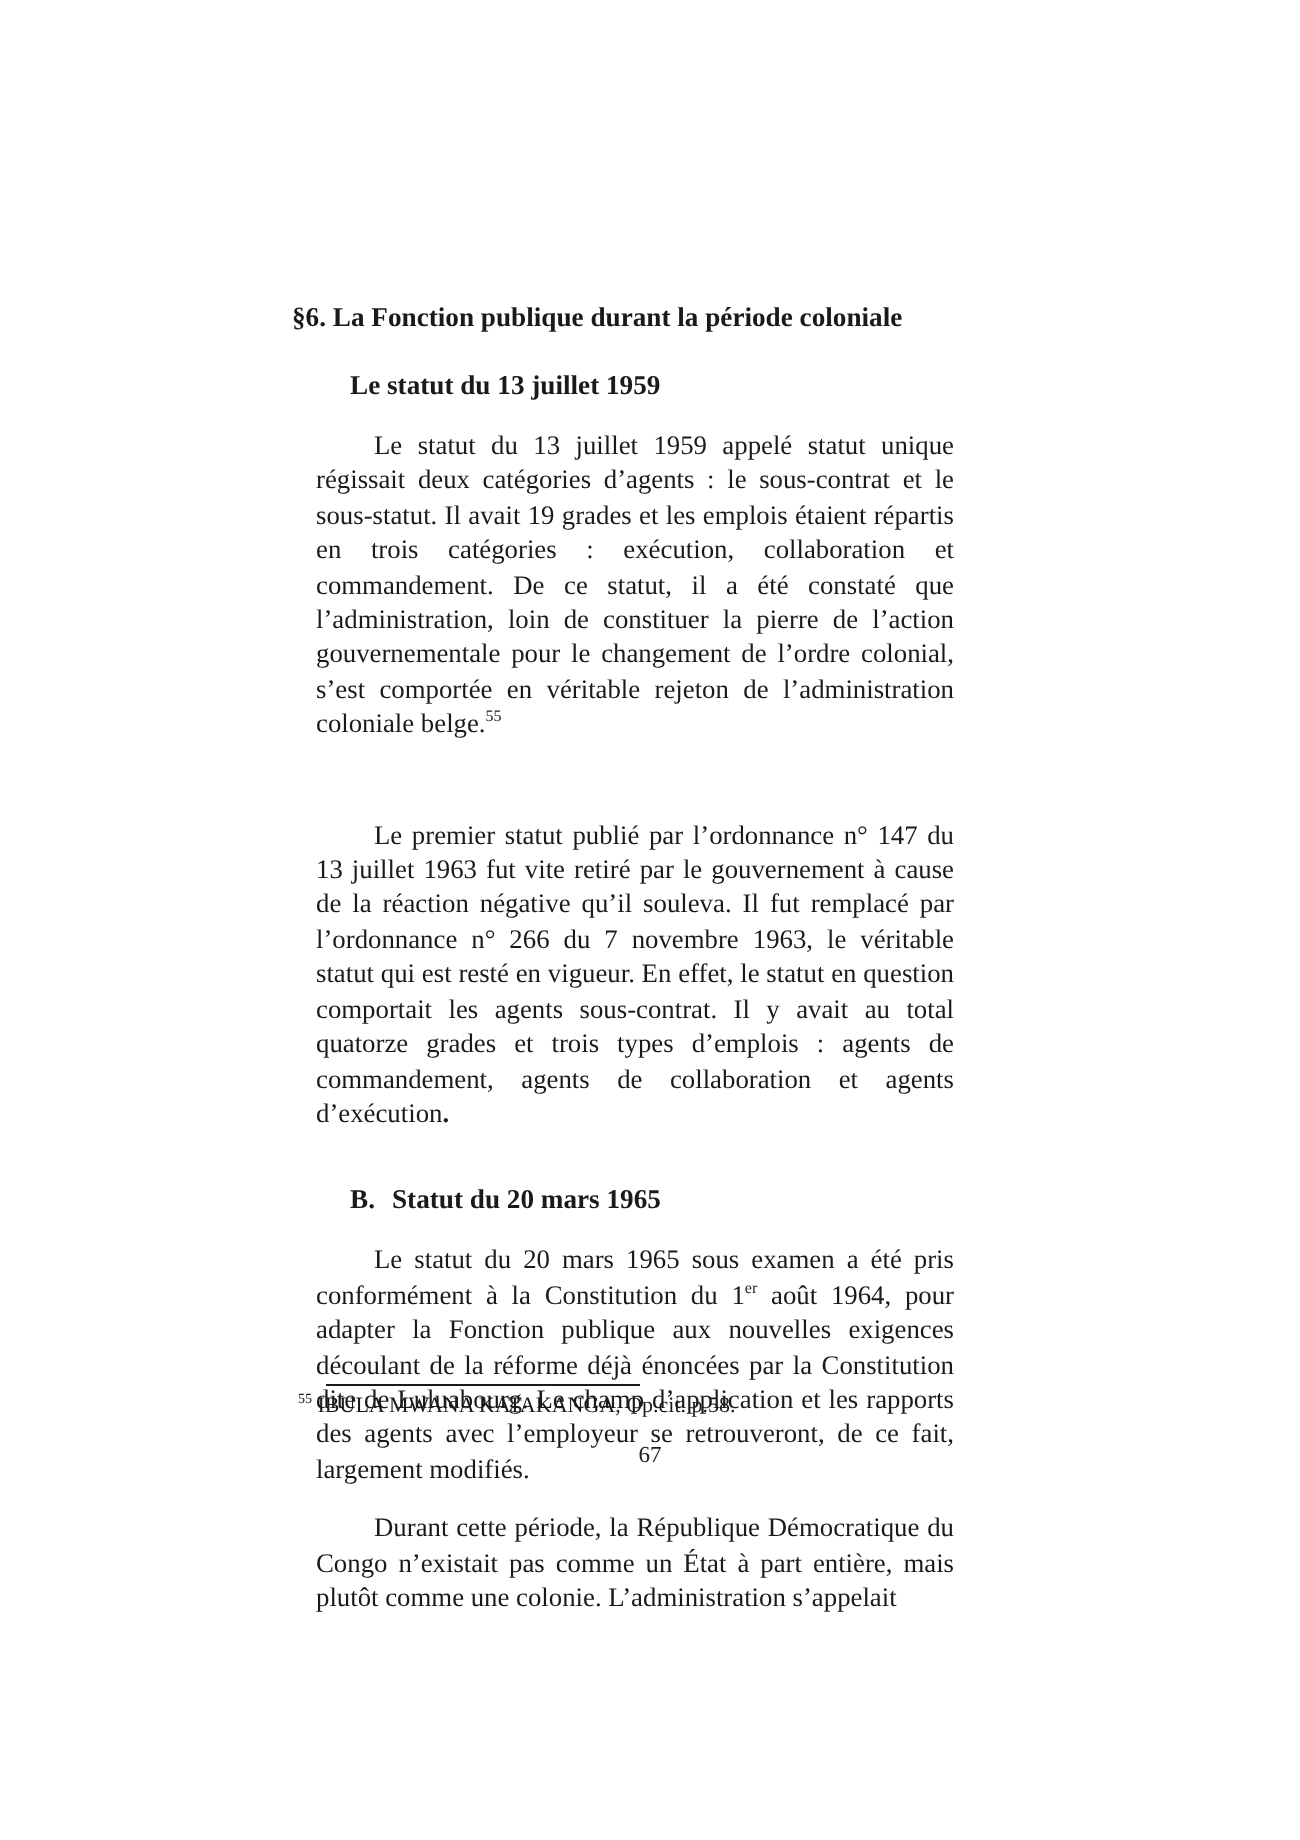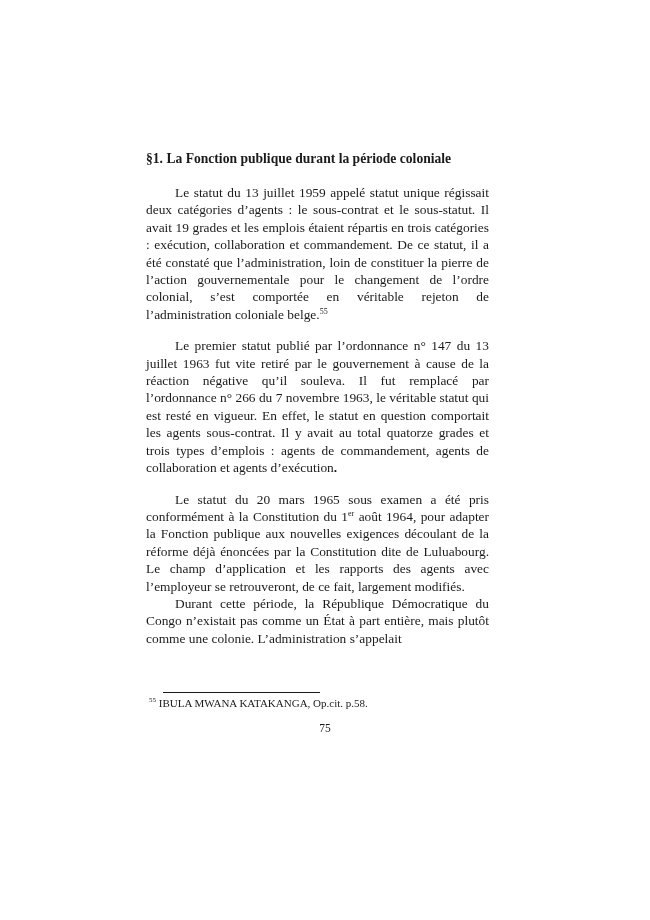--- a/index.html
+++ b/index.html
@@ -1,45 +1,51 @@
 <!DOCTYPE html>
 <html><head>
 <meta charset="utf-8">
 <style>
   html, body { margin:0; padding:0; background:#ffffff; }
   body { width:650px; height:920px; position:relative; overflow:hidden; }
   .page { position:absolute; left:146px; top:150px; width:343px; font-family:"Liberation Serif","DejaVu Serif",serif; color:#1a1a1a; }
   .section-title { font-weight:bold; font-size:13.6px; line-height:18px; margin:0; white-space:nowrap; }
   .sub-title { font-weight:bold; font-size:13.6px; line-height:18px; margin:0; padding-left:29px; }
   .sub-title .letter { display:inline-block; width:21px; }
-  p.body { font-size:13.4px; line-height:17.4px; margin:0; text-align:justify; text-indent:29px; hyphens:none; }
+  p.body { font-size:13.4px; line-height:17.4px; margin:12px; text-align:justify; text-indent:29px; hyphens:none; }
   .gap-lg { height:16px; }
   .gap-md { height:14px; }
   sup { font-size:8px; line-height:0; vertical-align:super; }
   .final-bold { font-weight:bold; }
   .footnote-rule { position:absolute; left:163px; top:692px; width:157px; height:1px; background:#1a1a1a; }
   .footnote { position:absolute; left:149px; top:697px; font-family:"Liberation Serif","DejaVu Serif",serif; font-size:11px; color:#1a1a1a; white-space:nowrap; }
   .footnote sup { font-size:7px; }
   .page-number { position:absolute; left:0; width:650px; top:722px; text-align:center; font-family:"Liberation Serif","DejaVu Serif",serif; font-size:11.5px; color:#1a1a1a; }
 </style>
 </head>
 <body>
 
 <div class="page">
-  <h2 class="section-title">§1. La Fonction publique durant la période coloniale</h2>
+  <h2 class="section-title">§6. La Fonction publique durant la période coloniale</h2>
   <div class="gap-lg"></div>
 
+  <h3 class="sub-title">
+    <span>Le statut du 13 juillet 1959</span>
+  </h3>
   <p class="body"><span>Le statut du 13 juillet 1959 appelé statut unique régissait deux catégories d’agents : le sous-contrat et le sous-statut. Il avait 19 grades et les emplois étaient répartis en trois catégories : exécution, collaboration et commandement. De ce statut, il a été constaté que l’administration, loin de constituer la pierre de l’action gouvernementale pour le changement de l’ordre colonial, s’est comportée en véritable rejeton de l’administration coloniale belge.</span><sup>55</sup></p>
 
   <div class="gap-md"></div>
 
   <p class="body"><span>Le premier statut publié par l’ordonnance n° 147 du 13 juillet 1963 fut vite retiré par le gouvernement à cause de la réaction négative qu’il souleva.  Il fut remplacé par l’ordonnance n° 266 du 7 novembre 1963, le véritable statut qui est resté en vigueur. En effet, le statut en question comportait les agents sous-contrat. Il y avait au total quatorze grades et trois types d’emplois : agents de commandement, agents de collaboration et agents d’exécution</span><span class="final-bold">.</span></p>
 
   <div class="gap-md"></div>
 
+  <h3 class="sub-title">
+    <span class="letter">B.</span><span>Statut du 20 mars 1965</span>
+  </h3>
   <p class="body"><span>Le statut du 20 mars 1965 sous examen a été pris conformément à la Constitution du 1</span><sup>er</sup><span> août 1964, pour adapter la Fonction publique aux nouvelles exigences découlant de la réforme déjà énoncées par la Constitution dite de Luluabourg. Le champ d’application et les rapports des agents avec l’employeur se retrouveront, de ce fait, largement modifiés.</span></p>
   <p class="body">Durant cette période, la République Démocratique du Congo n’existait pas comme un État à part entière, mais plutôt comme une colonie. L’administration s’appelait</p>
 </div>
 
 <div class="footnote-rule"></div>
 <div class="footnote"><sup>55</sup><span> IBULA MWANA KATAKANGA, Op.cit. p.58.</span></div>
 
-<div class="page-number">75</div>
+<div class="page-number">67</div>
 
 </body></html>

